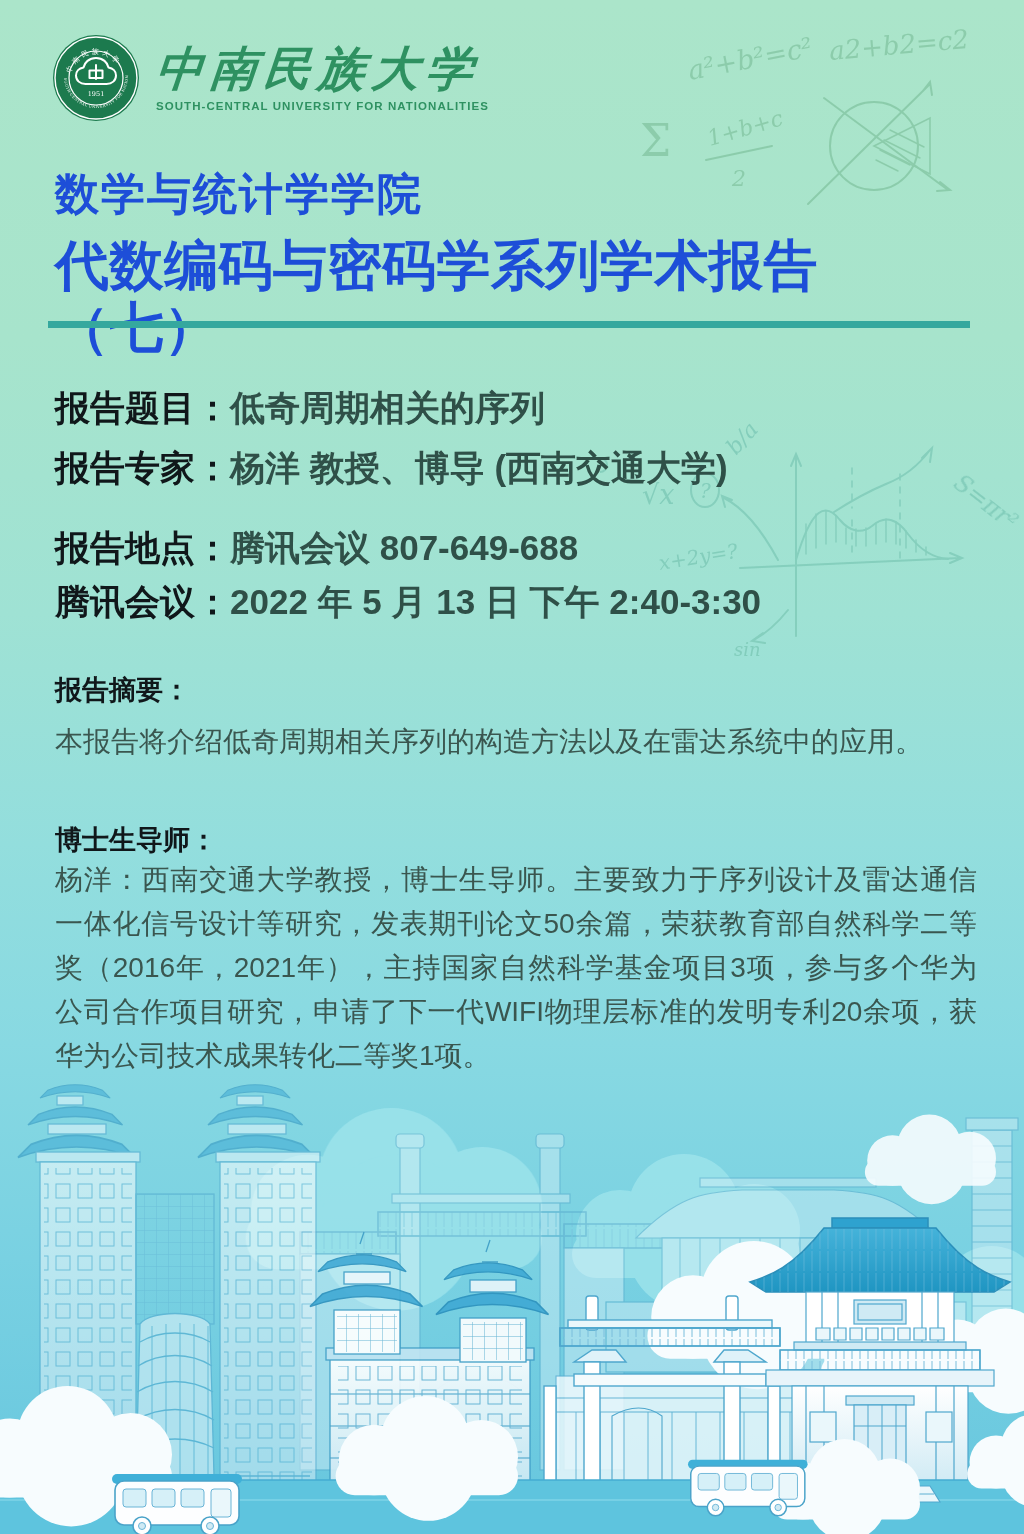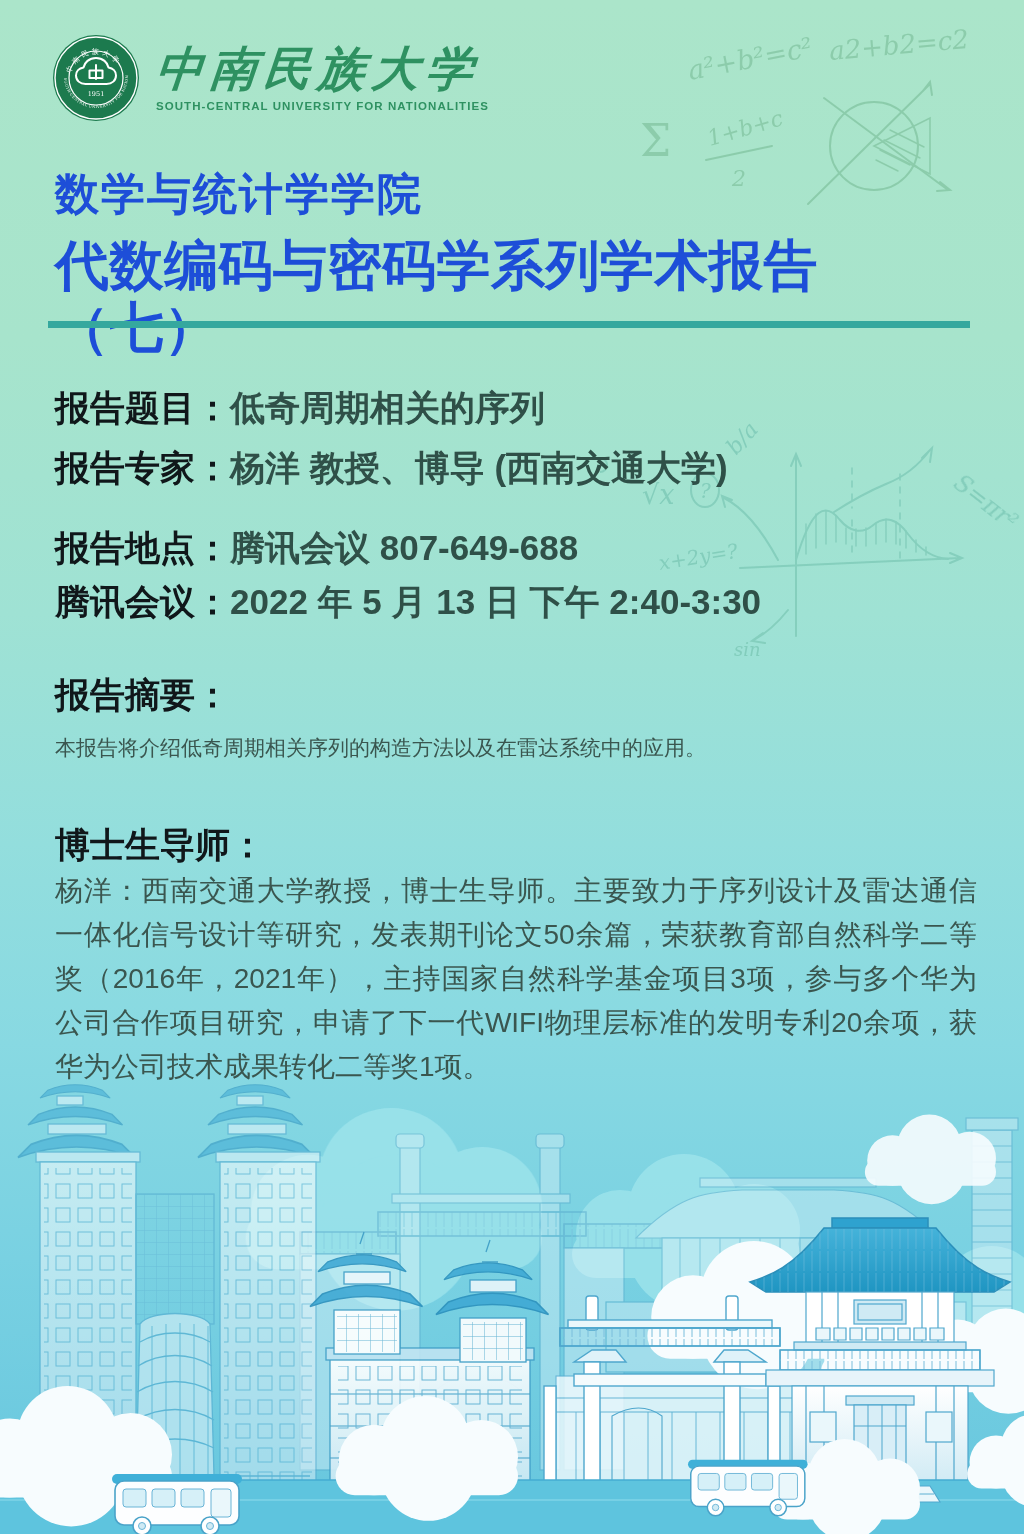--- a/index.html
+++ b/index.html
@@ -24,23 +24,23 @@
   .title-series{font-size:54px;font-weight:900;letter-spacing:0.5px;line-height:1.15;margin-top:16px;}
   .divider{position:absolute;top:321px;left:48px;width:922px;height:7px;background:#35a89e;}
   
   .info{position:absolute;left:55px;width:940px;font-size:35px;line-height:1.3;}
   .info .label{font-weight:900;color:#10171a;}
   .info .value{font-weight:600;color:#2f5048;}
   .info-a{top:385px;}
   .info-row + .info-row{margin-top:14px;}
   .info-b{top:525px;}
   .info-b .info-row + .info-row{margin-top:8px;}
-  .section-heading{font-size:35px;font-weight:900;color:#10171a;}
+  .section-heading{font-size:27px;font-weight:900;color:#10171a;}
   .abstract{position:absolute;top:672px;left:55px;width:922px;}
-  .abstract .body{margin-top:14px;font-size:21px;color:#3a564f;line-height:1.45;}
+  .abstract .body{margin-top:14px;font-size:28px;color:#3a564f;line-height:1.45;}
   .bio{position:absolute;top:822px;left:55px;width:922px;}
   .bio .body{
     font-size:28px;color:#3a564f;line-height:44px;
     text-align:justify;text-align-last:left;
   }
   
   .doodle{position:absolute;pointer-events:none;}
   .doodle-top{top:18px;left:618px;width:406px;height:205px;}
   .doodle-mid{top:408px;left:600px;width:424px;height:262px;}
   .skyline{position:absolute;left:0;bottom:0;width:1024px;height:460px;}

